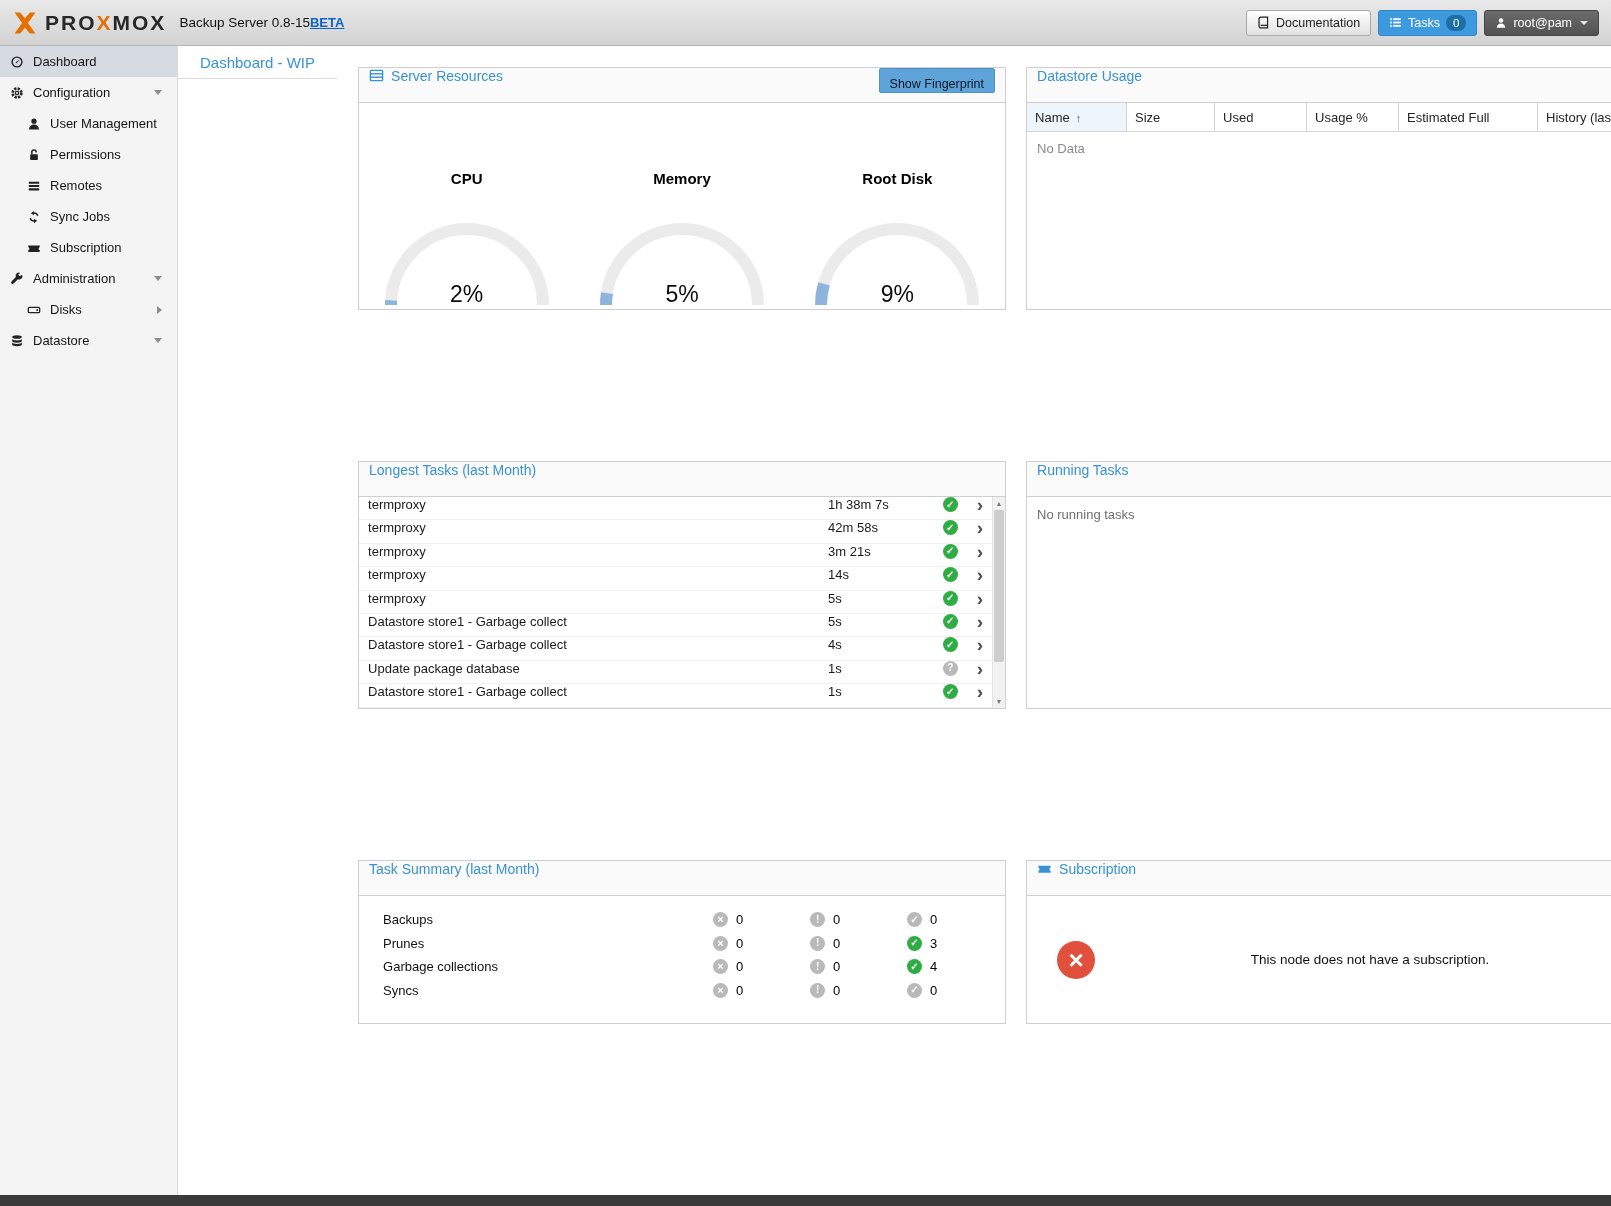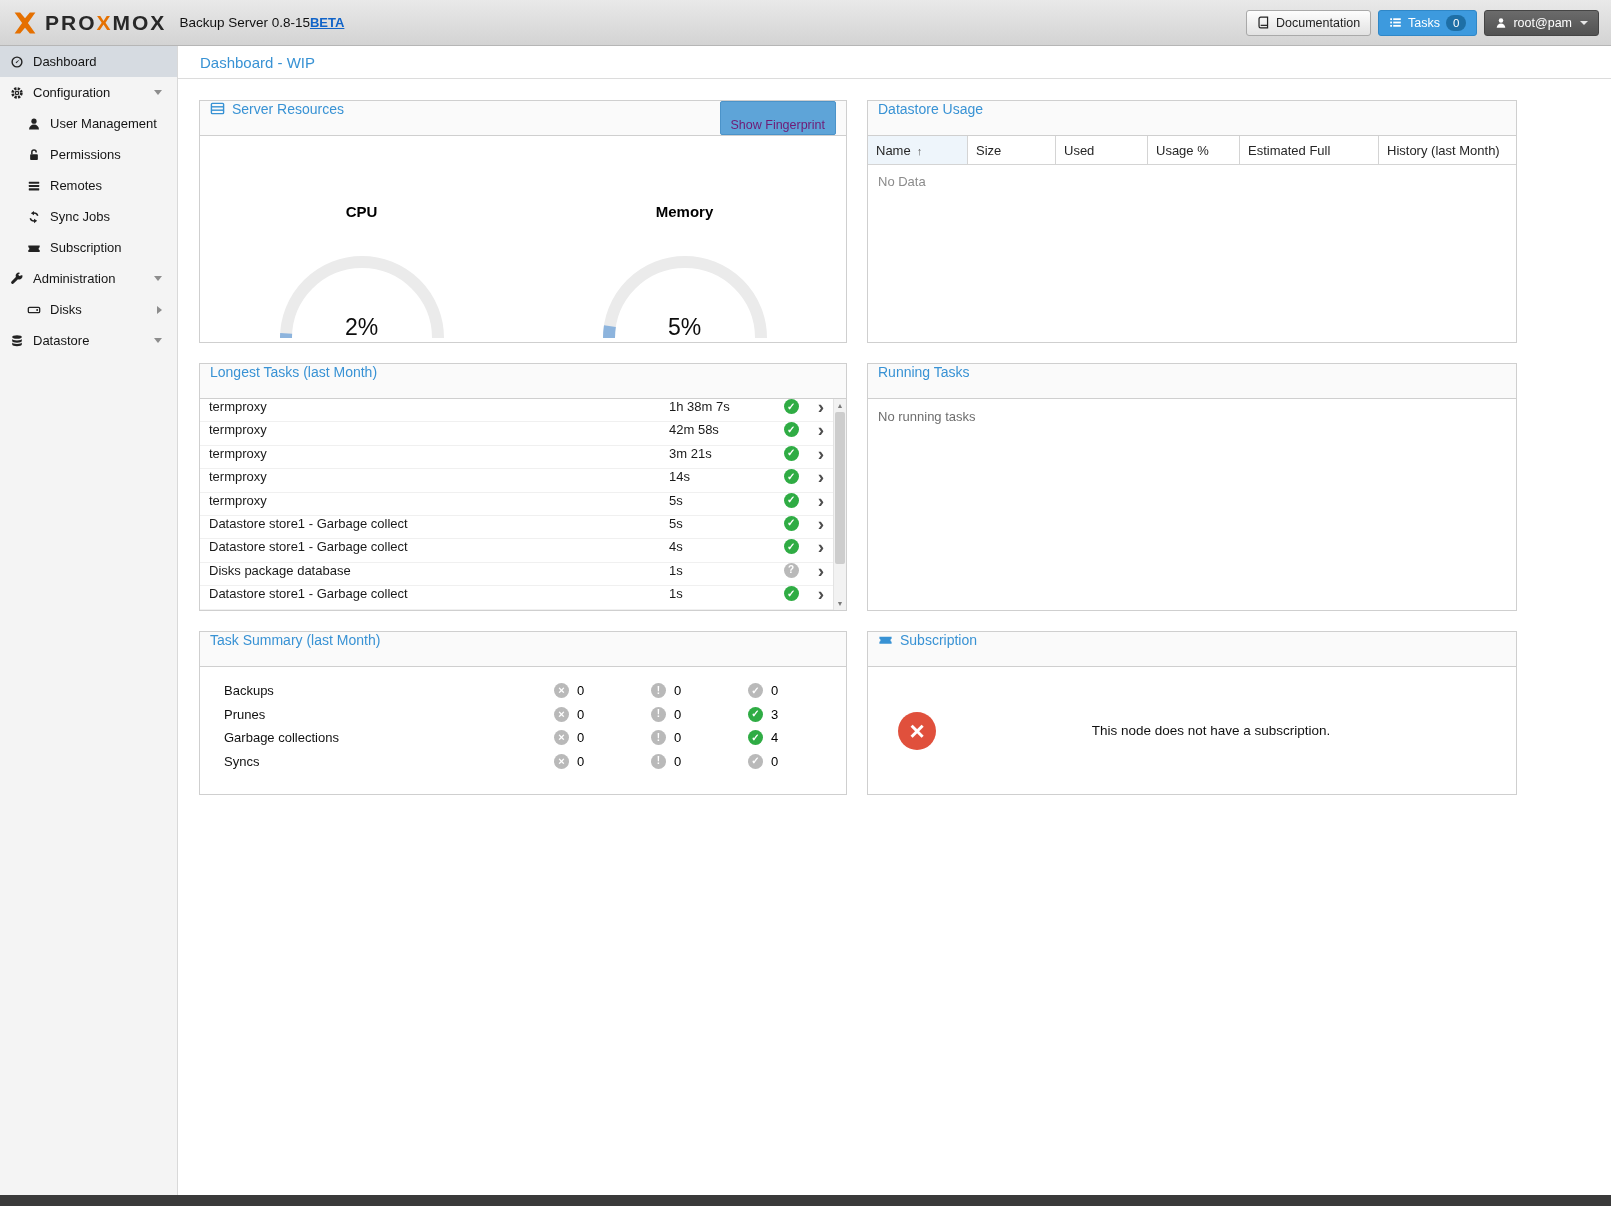--- a/index.html
+++ b/index.html
@@ -19,21 +19,21 @@
   .tb-btn{display:inline-flex;align-items:center;gap:6px;height:26px;padding:0 10px;border-radius:3px;font-size:12.5px;cursor:pointer;font-family:inherit}
   .btn-light{background:linear-gradient(#fdfdfd,#e2e2e2);border:1px solid #a9a9a9;color:#222}
   .btn-blue{background:#3d9ade;border:1px solid #2f87c7;color:#fff}
   .btn-blue .badge{background:#1e6fa6;border-radius:9px;padding:1px 7px;font-size:11.5px;line-height:14px}
   .btn-dark{background:linear-gradient(#6b6b6b,#525252);border:1px solid #454545;color:#fff}
   .caret{width:0;height:0;border-left:4px solid transparent;border-right:4px solid transparent;border-top:4.5px solid #e8e8e8;margin-left:2px}
 
   
   .main-row{flex:1;display:flex;align-items:stretch}
   .sidebar{width:178px;flex-shrink:0;background:#f4f4f4;border-right:1px solid #d9d9d9}
-  .main{flex:1;display:flex;flex-direction:column;background:#fff;min-width:0}
+  .main{flex:1;display:flex;flex-direction:row;background:#fff;min-width:0}
   .footer{height:11px;background:#3a3a3a;flex-shrink:0}
 
   
   .nav-item{display:flex;align-items:center;height:31px;padding:0 15px 0 10px;cursor:pointer;color:#141414}
   .nav-item.lvl1{padding-left:27px}
   .nav-item.selected{background:#d6dbe1}
   .nav-icon{width:14px;height:14px;margin-right:9px;flex-shrink:0;color:#222}
   .expander{margin-left:auto;width:0;height:0}
   .exp-down{border-left:4.5px solid transparent;border-right:4.5px solid transparent;border-top:5px solid #8d8d8d}
   .exp-right{border-top:4.5px solid transparent;border-bottom:4.5px solid transparent;border-left:5px solid #8d8d8d}
@@ -41,21 +41,21 @@
   
   .content-header{height:33px;display:flex;align-items:center;padding:0 22px;border-bottom:1px solid #dcdcdc;background:#fff;flex-shrink:0}
   .page-title{color:var(--accent,#3892d4);font-size:15px;font-weight:normal}
 
   
   .panels{padding:21px 0 40px 21px;display:grid;grid-template-columns:648px 650px;gap:20px;align-items:start}
   .panel{border:1px solid #cfcfcf;background:#fff}
   .panel-header{height:35px;display:flex;padding:0 10px;border-bottom:1px solid #cfcfcf;background:#fafafa}
   .panel-title{color:var(--accent,#3892d4);font-size:14px}
   .panel-hicon{width:15px;height:15px;margin-right:7px;color:var(--accent,#3892d4);flex-shrink:0}
-  .fp-btn{margin-left:auto;background:#5ea4d8;border:1px solid #4b93c9;color:#701a75;border-radius:2px;height:25px;padding:16px 10px;font-size:12.5px;cursor:pointer;font-family:inherit}
+  .fp-btn{margin-left:auto;background:#5ea4d8;border:1px solid #4b93c9;color:#0f172a;border-radius:2px;height:25px;padding:8px 10px;font-size:12.5px;cursor:pointer;font-family:inherit}
 
   
   .sr-body{height:206px;display:flex;justify-content:space-around;align-items:flex-end;padding-top:16px}
   .gauge-block{width:182px;text-align:center}
   .gauge-label{font-weight:bold;font-size:15px;color:#000;margin-bottom:22px}
   .gauge-wrap{position:relative;width:182px;height:100px;margin:0 auto}
   .gauge-bg{fill:none;stroke:#ebebeb;stroke-width:12}
   .gauge-val{fill:none;stroke:var(--gauge,#8db4dd);stroke-width:12}
   .gauge-value{position:absolute;left:0;right:0;bottom:1px;font-size:23px;color:#0d0d0d}
 
@@ -264,20 +264,30 @@
           <div class="gauge-block">
             <div class="gauge-label">Memory</div>
             <div class="gauge-wrap">
               <svg width="182" height="100" viewBox="0 0 182 100">
                 <path class="gauge-bg" d="M 15 96 A 76 76 0 0 1 167 96"></path>
                 <path class="gauge-val" d="M 15 96 A 76 76 0 0 1 167 96" stroke-dasharray="11.938052083641214 238.76104167282426"></path>
               </svg>
               <div class="gauge-value">5%</div>
             </div>
           </div>
+          <div class="gauge-block">
+            <div class="gauge-label">Root Disk</div>
+            <div class="gauge-wrap">
+              <svg width="182" height="100" viewBox="0 0 182 100">
+                <path class="gauge-bg" d="M 15 96 A 76 76 0 0 1 167 96"></path>
+                <path class="gauge-val" d="M 15 96 A 76 76 0 0 1 167 96" stroke-dasharray="21.488493750554184 238.76104167282426"></path>
+              </svg>
+              <div class="gauge-value">9%</div>
+            </div>
+          </div>
         </div>
       </section>
 
       <section class="panel">
         <div class="panel-header">
           <span class="panel-title">Datastore Usage</span>
         </div>
         <div class="du-body">
           <div class="du-header">
             <div class="du-col sorted w-name">
@@ -346,21 +356,21 @@
               <span class="status-icon status-ok"></span>
               <span class="chev"></span>
             </div>
             <div class="lt-row">
               <span class="lt-name">Datastore store1 - Garbage collect</span>
               <span class="lt-dur">4s</span>
               <span class="status-icon status-ok"></span>
               <span class="chev"></span>
             </div>
             <div class="lt-row">
-              <span class="lt-name">Disks package database</span>
+              <span class="lt-name">Update package database</span>
               <span class="lt-dur">1s</span>
               <span class="status-icon status-unknown"></span>
               <span class="chev"></span>
             </div>
             <div class="lt-row">
               <span class="lt-name">Datastore store1 - Garbage collect</span>
               <span class="lt-dur">1s</span>
               <span class="status-icon status-ok"></span>
               <span class="chev"></span>
             </div>

